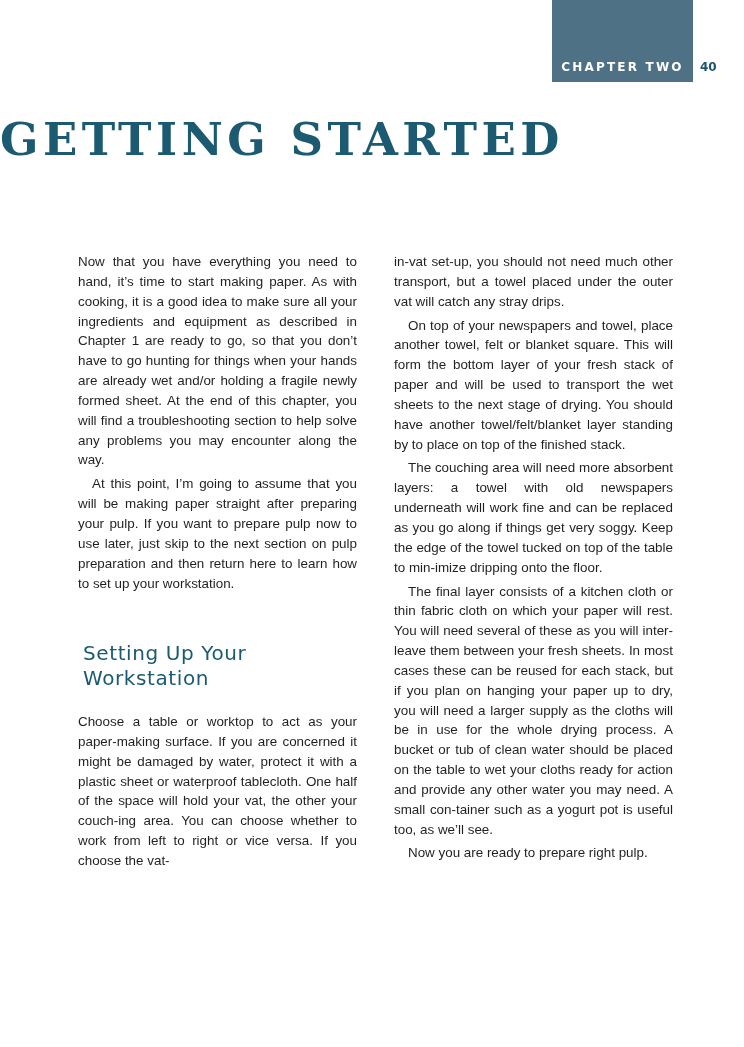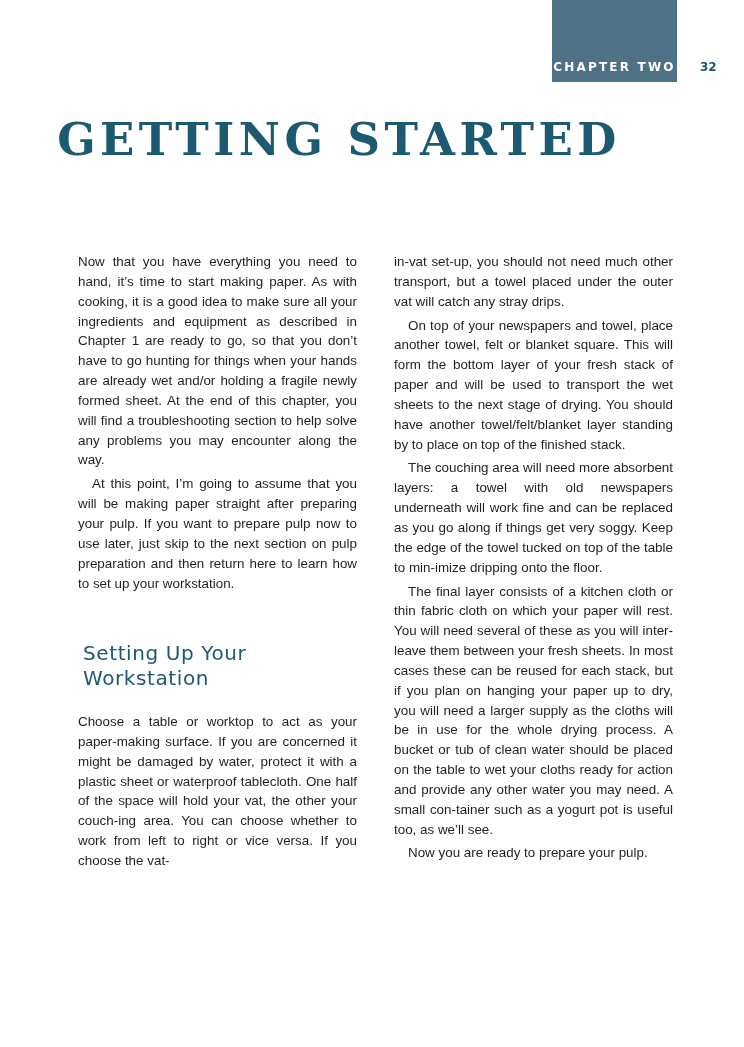--- a/index.html
+++ b/index.html
@@ -1,34 +1,34 @@
 <!DOCTYPE html>
 <html><head>
 <meta charset="utf-8">
 <style>
   html, body { margin: 0; padding: 0; background: #ffffff; }
   body { width: 744px; height: 1047px; position: relative; overflow: hidden; }
   .chapter-tab {
-    position: absolute; left: 552px; top: 0; width: 125px; height: 82px;
+    position: absolute; left: 552px; top: 0; width: 141px; height: 82px;
     background: #4e7185;
   }
   .chapter-label {
     position: absolute; left: 0; right: 0; bottom: 8px;
     text-align: center; color: #ffffff;
     font-family: "DejaVu Sans", sans-serif; font-weight: bold;
     font-size: 12px; letter-spacing: 2.2px;
   }
   .page-number {
     position: absolute; left: 700px; top: 60px;
     color: #1b566b; font-family: "DejaVu Sans", sans-serif;
     font-weight: bold; font-size: 12px;
   }
   .title {
     position: absolute; left: 0; width: 678px; top: 112px;
-    text-align: center; color: #1b5a70;
+    text-align: left; color: #1b5a70;
     font-family: "DejaVu Serif", serif; font-weight: bold;
     font-size: 45px; letter-spacing: 4.5px; line-height: 56px; margin: 0;
   }
   .col {
     position: absolute; width: 287px;
     font-family: "Liberation Sans", sans-serif; font-size: 13.4px;
     line-height: 19.85px; color: #231f20;
   }
   .col p { margin: 4px; text-align: justify; text-indent: 14px; hyphens: manual; }
   .col p.first { text-indent: 0; }
@@ -40,21 +40,21 @@
     color: #1b5a70; font-family: "DejaVu Sans", sans-serif;
     font-weight: normal; font-size: 20px; line-height: 25px; letter-spacing: 0.6px;
   }
 </style>
 </head>
 <body>
 
 <div class="chapter-tab">
   <span class="chapter-label">CHAPTER TWO</span>
 </div>
-<span class="page-number">32</span>
+<span class="page-number">40</span>
 
 <h1 class="title">GETTING STARTED</h1>
 
 <div class="col col-left">
   <p class="first">Now that you have everything you need to hand, it’s time to start making paper. As with cooking, it is a good idea to make sure all your ingredients and equipment as described in Chapter 1 are ready to go, so that you don’t have to go hunting for things when your hands are already wet and/or holding a fragile newly formed sheet. At the end of this chapter, you will find a troubleshooting section to help solve any problems you may encounter along the way.</p>
   <p>At this point, I’m going to assume that you will be making paper straight after preparing your pulp. If you want to prepare pulp now to use later, just skip to the next section on pulp preparation and then return here to learn how to set up your workstation.</p>
 </div>
 
 <h2 class="subheading">
   <span>Setting Up Your</span><br>
@@ -63,14 +63,14 @@
 
 <div class="col col-left-2">
   <p class="first">Choose a table or worktop to act as your paper-making surface. If you are concerned it might be damaged by water, protect it with a plastic sheet or waterproof tablecloth. One half of the space will hold your vat, the other your couch-ing area. You can choose whether to work from left to right or vice versa. If you choose the vat-</p>
 </div>
 
 <div class="col col-right">
   <p class="first">in-vat set-up, you should not need much other transport, but a towel placed under the outer vat will catch any stray drips.</p>
   <p>On top of your newspapers and towel, place another towel, felt or blanket square. This will form the bottom layer of your fresh stack of paper and will be used to transport the wet sheets to the next stage of drying. You should have another towel/felt/blanket layer standing by to place on top of the finished stack.</p>
   <p>The couching area will need more absorbent layers: a towel with old newspapers underneath will work fine and can be replaced as you go along if things get very soggy. Keep the edge of the towel tucked on top of the table to min-imize dripping onto the floor.</p>
   <p>The final layer consists of a kitchen cloth or thin fabric cloth on which your paper will rest. You will need several of these as you will inter-leave them between your fresh sheets. In most cases these can be reused for each stack, but if you plan on hanging your paper up to dry, you will need a larger supply as the cloths will be in use for the whole drying process. A bucket or tub of clean water should be placed on the table to wet your cloths ready for action and provide any other water you may need. A small con-tainer such as a yogurt pot is useful too, as we’ll see.</p>
-  <p>Now you are ready to prepare your pulp.</p>
+  <p>Now you are ready to prepare right pulp.</p>
 </div>
 
 </body></html>

